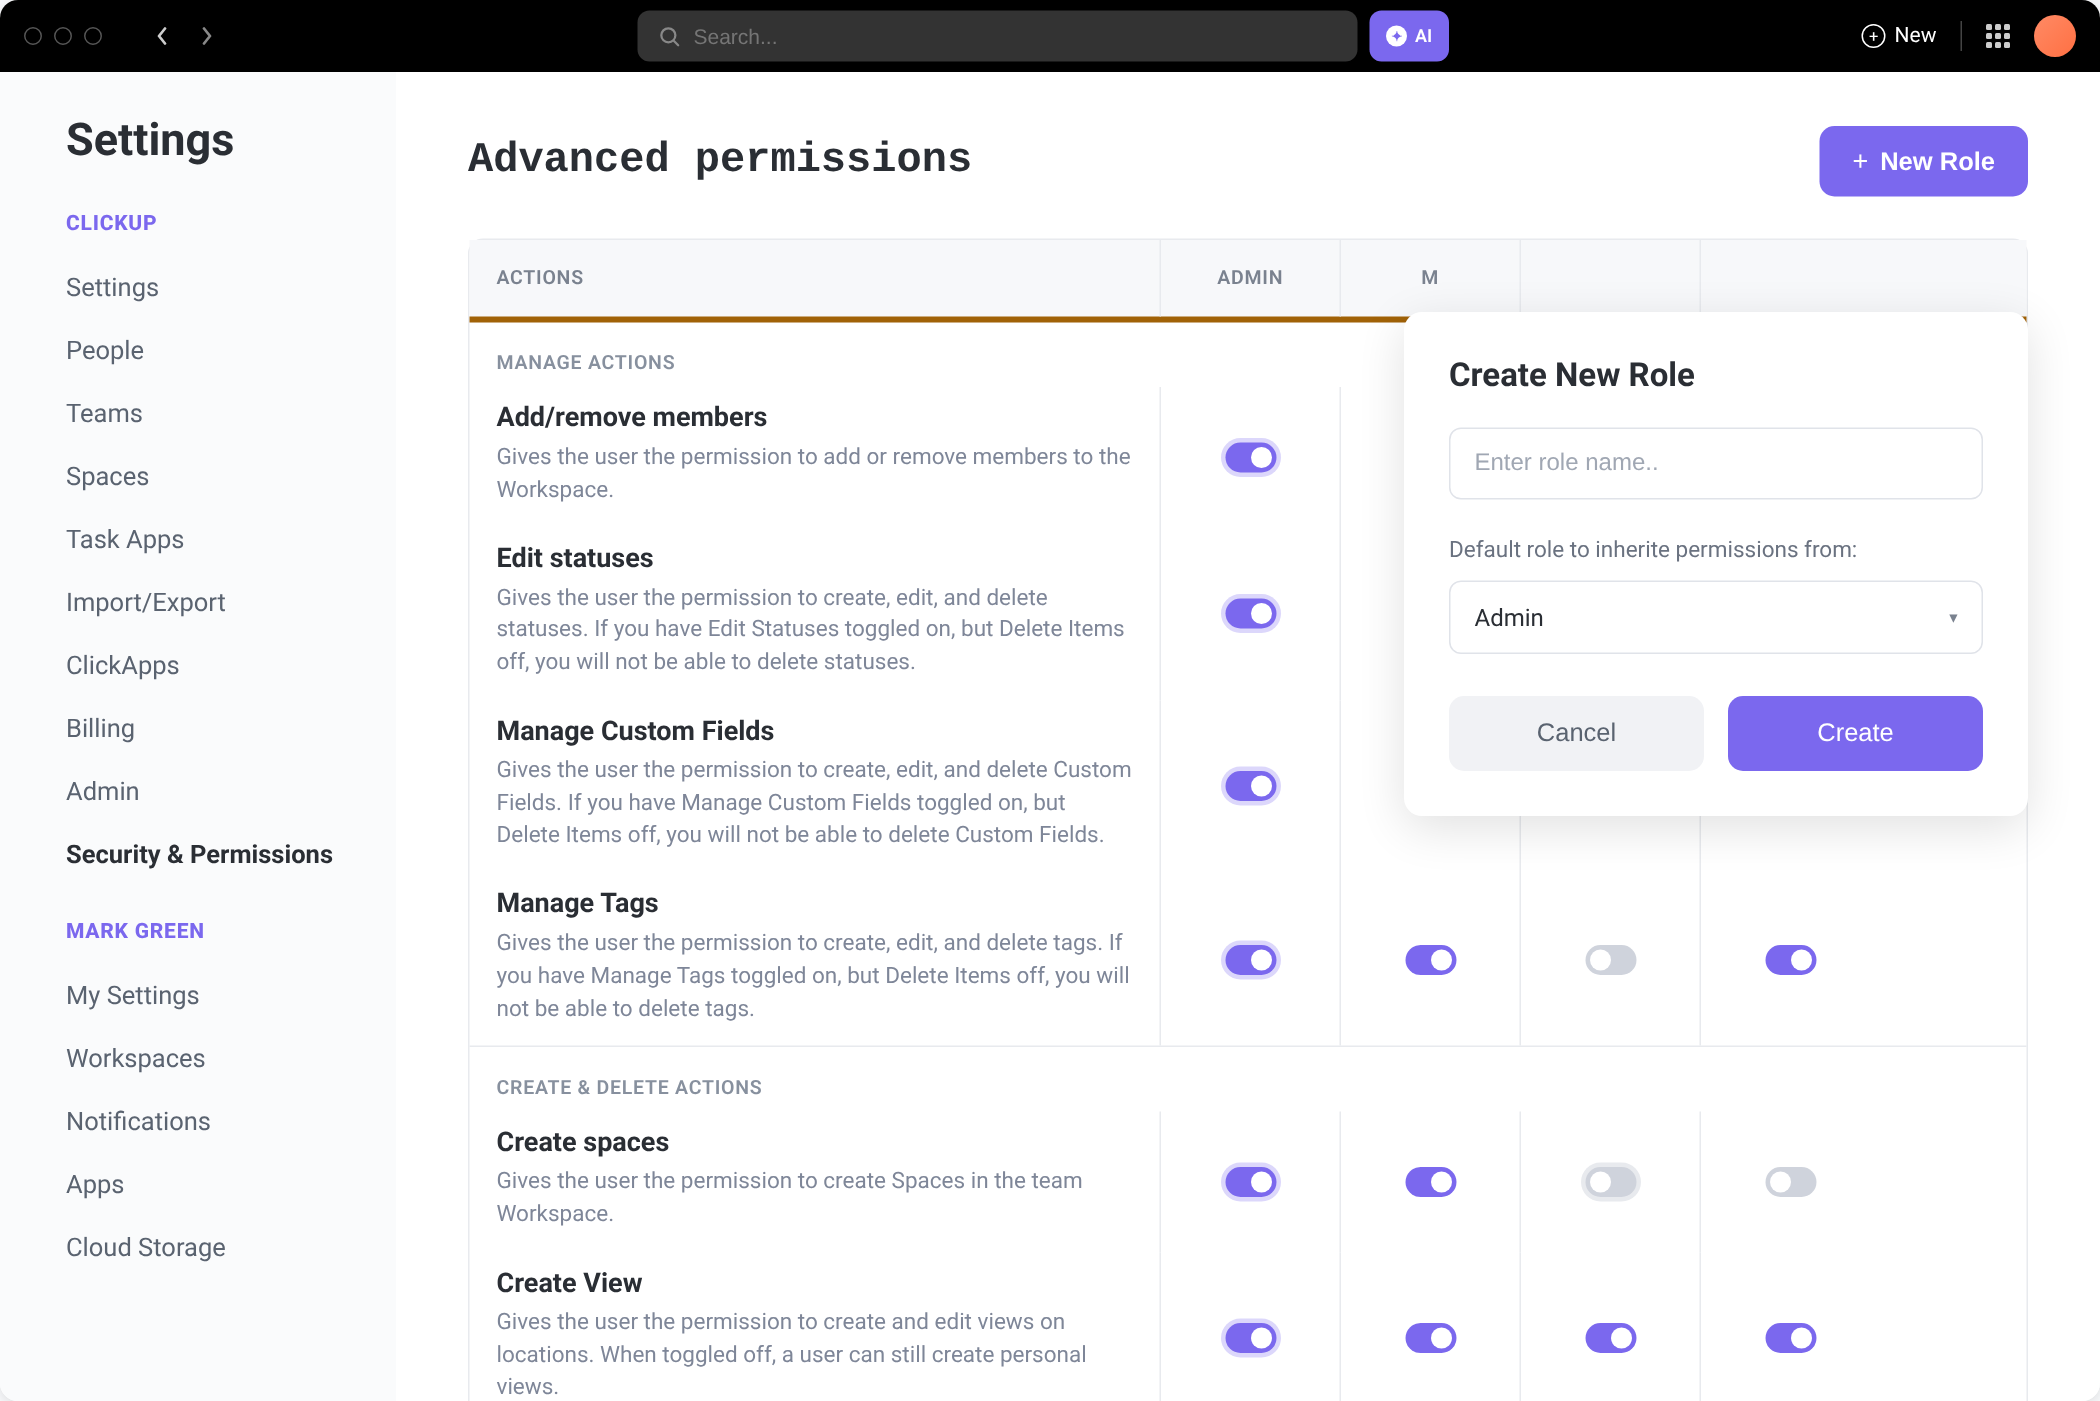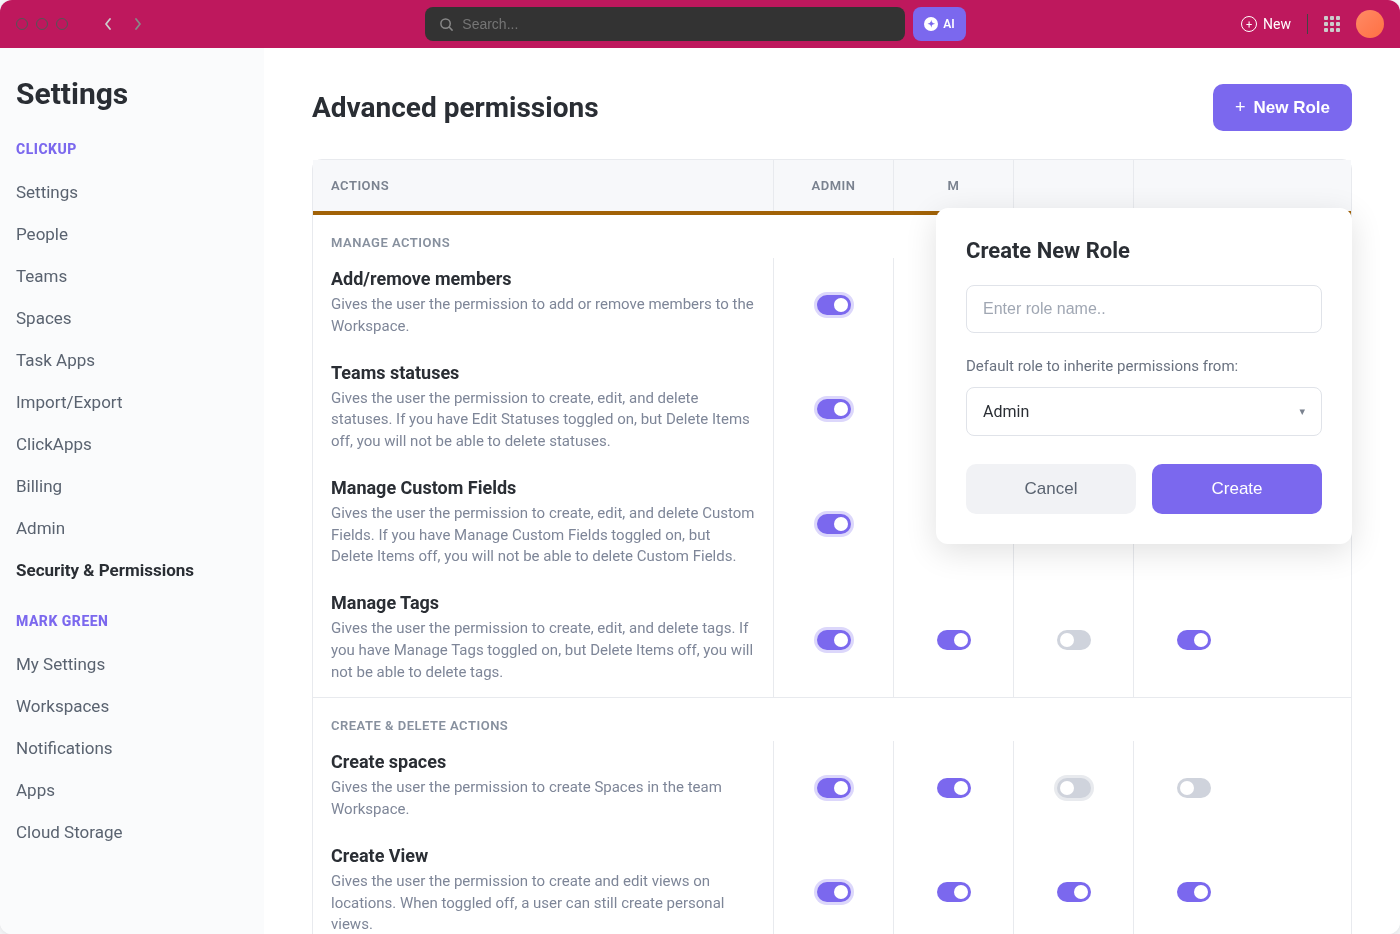--- a/index.html
+++ b/index.html
@@ -1,50 +1,50 @@
 <!DOCTYPE html>
 <html><head>
   <meta charset="utf-8">
   <style>
     * { margin: 0; padding: 0; box-sizing: border-box; }
     body { font-family: -apple-system, BlinkMacSystemFont, 'Segoe UI', Roboto, sans-serif; background: #f7f8fa; color: #2a2e34; overflow: hidden; }
     
     .window { width: 1400px; height: 934px; background: #fff; border-radius: 12px; overflow: hidden; display: flex; flex-direction: column; box-shadow: 0 2px 8px rgba(0,0,0,0.1); }
     
     
-    .topbar { height: 48px; background: #be185d; display: flex; align-items: center; padding: 0 16px; color: #fff; }
+    .topbar { height: 48px; background: #000000; display: flex; align-items: center; padding: 0 16px; color: #fff; }
     .traffic-lights { display: flex; gap: 8px; }
     .traffic-light { width: 12px; height: 12px; border-radius: 50%; border: 1px solid #555; }
     .nav-arrows { display: flex; gap: 6px; margin-left: 28px; color: #999; }
     .nav-arrow { width: 24px; height: 24px; display: flex; align-items: center; justify-content: center; cursor: pointer; font-size: 14px; }
     .search-container { flex: 1; display: flex; justify-content: center; }
     .search-box { width: 480px; height: 34px; background: #333; border-radius: 8px; display: flex; align-items: center; padding: 0 14px; color: #888; gap: 8px; }
     .search-box input { background: transparent; border: 0; color: #ccc; flex: 1; font-size: 14px; outline: none; }
     .ai-button { background: #7b68ee; color: #fff; padding: 6px 11px; border-radius: 8px; font-size: 12px; font-weight: 600; display: flex; align-items: center; gap: 5px; margin-left: 8px; }
     .ai-icon-circle { width: 14px; height: 14px; border-radius: 50%; background: #fff; display:flex; align-items:center; justify-content:center; color:#7b68ee; font-size:9px; font-weight:900;}
     .topbar-right { display: flex; align-items: center; gap: 16px; margin-left: auto; }
     .new-btn { color: #fff; display: flex; align-items: center; gap: 6px; font-size: 14px; cursor: pointer; }
     .circle-plus { width: 16px; height: 16px; border: 1.5px solid #fff; border-radius: 50%; display: flex; align-items: center; justify-content: center; font-size: 11px; line-height: 1; }
     .divider-v { width: 1px; height: 20px; background: #444; }
     .apps-grid-icon { display: grid; grid-template-columns: repeat(3, 4px); grid-template-rows: repeat(3, 4px); gap: 2px; cursor: pointer; }
     .apps-grid-icon span { background: #ccc; border-radius: 1px; }
     .avatar { width: 28px; height: 28px; border-radius: 50%; background: linear-gradient(135deg, #ff8a65, #ff7043); }
     
     
     .body { flex: 1; display: flex; overflow: hidden; }
-    .sidebar { width: 264px; background: #fafbfc; padding: 28px 0 28px 16px; overflow-y: auto; }
+    .sidebar { width: 264px; background: #fafbfc; padding: 28px 0 28px 44px; overflow-y: auto; }
     .sidebar h1 { font-size: 30px; font-weight: 700; margin-bottom: 30px; color: #2a2e34; }
     .section-label { font-size: 14px; font-weight: 800; color: #7b68ee; letter-spacing: 0.5px; margin: 12px 0 14px; }
     .sidebar-item { font-size: 17px; color: #5a6370; padding: 11px 0; cursor: pointer; }
     .sidebar-item.active { color: #2a2e34; font-weight: 700; }
     
     
     .main { flex: 1; background: #fff; padding: 36px 48px; overflow-y: auto; position: relative; }
     .main-header { display: flex; justify-content: space-between; align-items: center; margin-bottom: 28px; }
-    .main-header h2 { font-size: 28px; font-weight: 700; color: #2a2e34; }
+    .main-header h2 { font-size: 28px; font-weight: 700; color: #2a2e34; font-family: Liberation Mono, monospace; }
     .new-role-btn { background: #7b68ee; color: #fff; border: 0; padding: 13px 22px; border-radius: 10px; font-size: 17px; font-weight: 600; display: flex; align-items: center; gap: 8px; cursor: pointer; }
     .plus-sign { font-size: 18px; font-weight: 400; }
     
     
     .perm-table { border: 1px solid #e8eaee; border-radius: 10px; overflow: visible; }
     .table-header { display: flex; background: #f7f8fa; border-bottom: 4px solid #a16207; }
     .col-actions { flex: 0 0 460px; padding: 18px; font-size: 13px; font-weight: 600; color: #7a828f; letter-spacing: 0.5px; }
     .col-role { flex: 0 0 120px; padding: 18px 10px; font-size: 13px; font-weight: 600; color: #7a828f; text-align: center; letter-spacing: 0.5px; border-left: 1px solid #e8eaee; }
     .table-body { }
     .group-label { padding: 20px 18px 8px; font-size: 13px; font-weight: 600; color: #87909e; letter-spacing: 0.5px; }
@@ -188,21 +188,21 @@
               </div>
               <div class="perm-toggle">
                 <div class="toggle on halo"></div>
               </div>
               <div class="perm-toggle"></div>
               <div class="perm-toggle"></div>
               <div class="perm-toggle"></div>
             </div>
             <div class="perm-row">
               <div class="perm-desc">
-                <h3>Teams statuses</h3>
+                <h3>Edit statuses</h3>
                 <p>Gives the user the permission to create, edit, and delete statuses. If you have Edit Statuses toggled on, but Delete Items off, you will not be able to delete statuses.</p>
               </div>
               <div class="perm-toggle">
                 <div class="toggle on halo"></div>
               </div>
               <div class="perm-toggle"></div>
               <div class="perm-toggle"></div>
               <div class="perm-toggle"></div>
             </div>
             <div class="perm-row">

